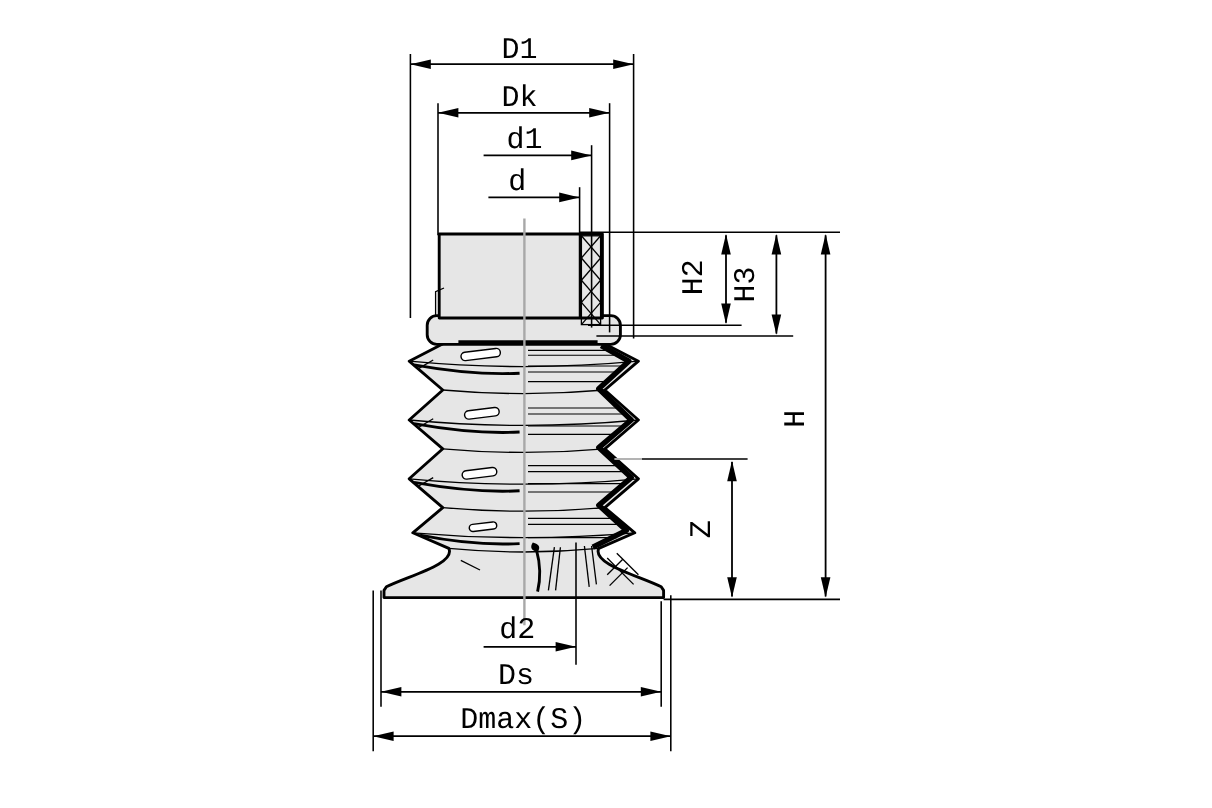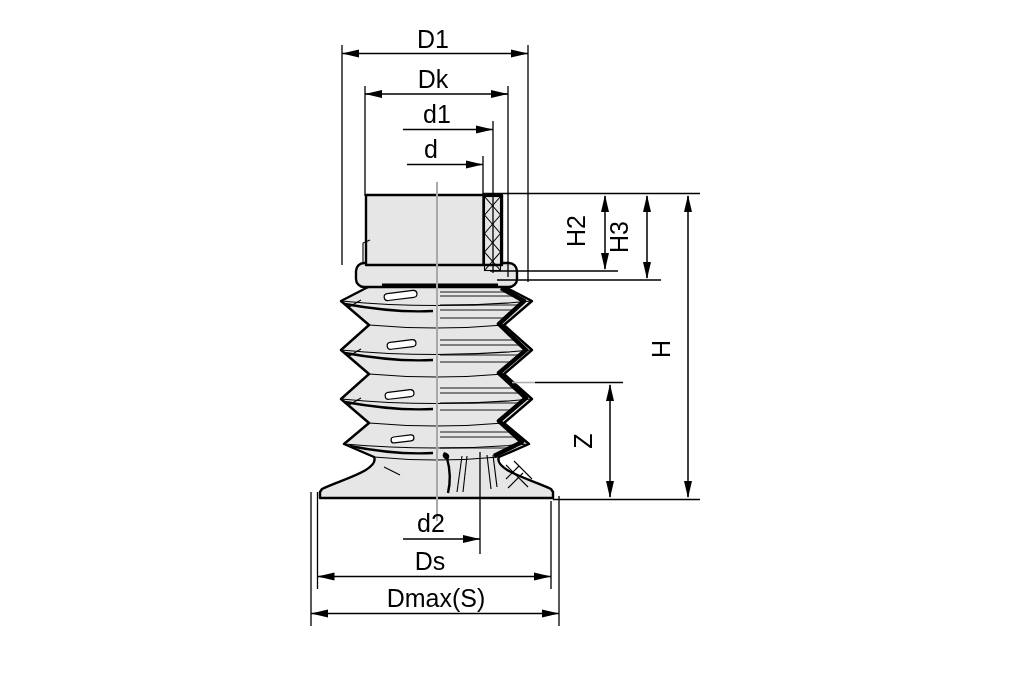--- a/index.html
+++ b/index.html
@@ -1,20 +1,20 @@
 <!DOCTYPE html>
 <html><head>
 <meta charset="utf-8">
 <style>
   html,body{margin:0;padding:0;background:#ffffff;}
   .stage{
     position:relative;
     width:1010px;height:673px;
     background:#ffffff;
-    font-family:Liberation Sans, sans-serif;
+    font-family:Liberation Mono, monospace;
     overflow:hidden;
   }
   svg{display:block;}
   .body-fill{fill:#e6e6e6;stroke:#000;stroke-width:2.4;stroke-linejoin:round;}
   .thick{stroke:#000;stroke-width:2.4;fill:none;stroke-linejoin:round;}
   .thin{stroke:#000;stroke-width:1.1;fill:none;}
   .wall{stroke:#000;stroke-width:4.5;fill:none;stroke-linejoin:round;}
   .dim{stroke:#000;stroke-width:1.5;fill:none;}
   .ext{stroke:#000;stroke-width:1.3;fill:none;}
   .gray{stroke:#b0b0b0;stroke-width:1.6;fill:none;}

